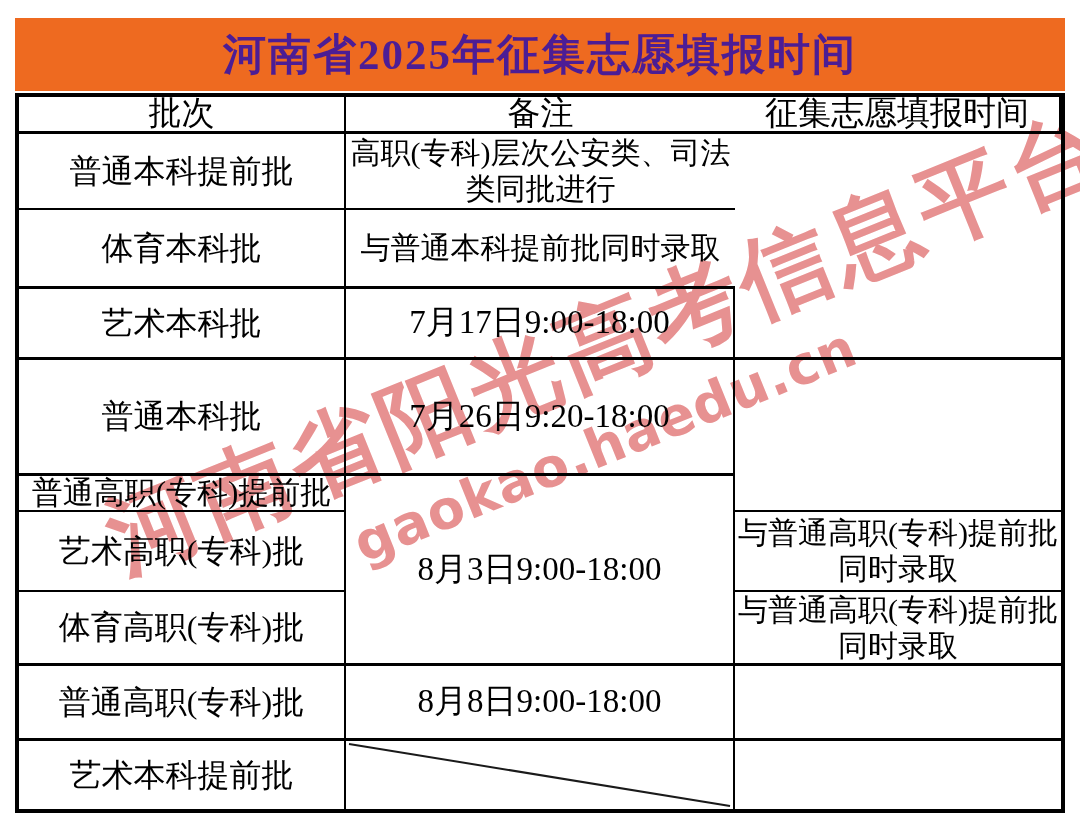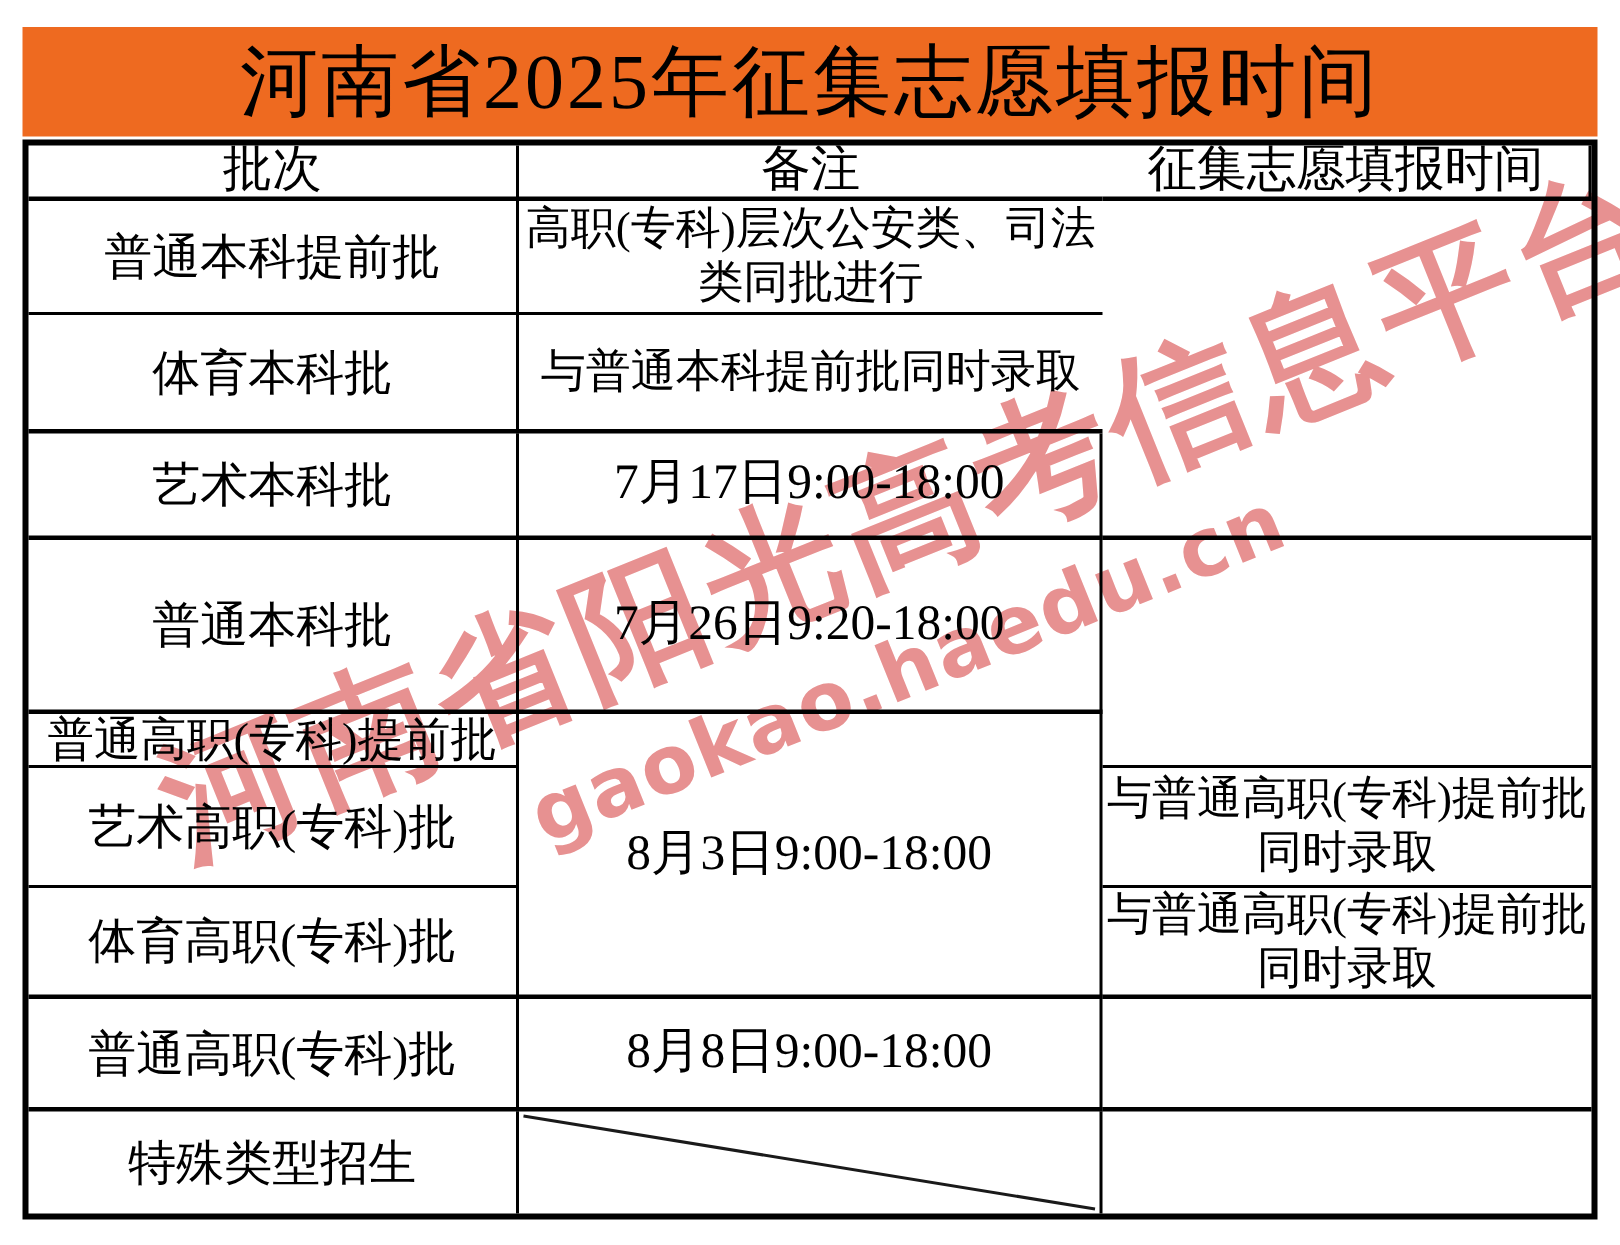--- a/index.html
+++ b/index.html
@@ -6,21 +6,21 @@
   body{
     width:1080px;height:830px;position:relative;background:#ffffff;overflow:hidden;
     font-family:"Liberation Serif","DejaVu Serif",serif;color:#000;
   }
   
   .banner{
     position:absolute;left:15px;top:18px;width:1050px;height:73px;
     background:#ee6a20;display:flex;align-items:center;justify-content:center;
   }
   .banner h1{
-    margin:0;color:#000000;font-size:52px;font-weight:400;letter-spacing:2px;
+    margin:0;color:#4c1d95;font-size:43px;font-weight:700;letter-spacing:2px;
     font-family:"Liberation Serif","DejaVu Serif",serif;
   }
   
   .sched{
     position:absolute;left:15px;top:93px;width:1050px;height:720px;
     box-sizing:border-box;border:4px solid #000;background:#fff;
     display:grid;
     grid-template-columns:327px 389px auto;
     grid-template-rows:37px 76px 79px 71px 116px 36px 80px 74px 75px auto;
   }
@@ -69,21 +69,21 @@
   <div class="cell head">征集志愿填报时间</div>
 
   <div class="cell" style="grid-column:1;grid-row:2">普通本科提前批</div>
   <div class="cell bb3" style="grid-column:1;grid-row:3">体育本科批</div>
   <div class="cell bb3" style="grid-column:1;grid-row:4">艺术本科批</div>
   <div class="cell bb3" style="grid-column:1;grid-row:5">普通本科批</div>
   <div class="cell tight" style="grid-column:1;grid-row:6">普通高职(专科)提前批</div>
   <div class="cell" style="grid-column:1;grid-row:7">艺术高职(专科)批</div>
   <div class="cell bb3" style="grid-column:1;grid-row:8">体育高职(专科)批</div>
   <div class="cell bb3" style="grid-column:1;grid-row:9">普通高职(专科)批</div>
-  <div class="cell last" style="grid-column:1;grid-row:10">特殊类型招生</div>
+  <div class="cell last" style="grid-column:1;grid-row:10">艺术本科提前批</div>
 
   <div class="cell time t2 bb3">7月17日9:00-18:00</div>
   <div class="cell time t3 bb3">7月26日9:20-18:00</div>
   <div class="cell time t4 bb3">8月3日9:00-18:00</div>
   <div class="cell time t5 bb3">8月8日9:00-18:00</div>
   <div class="cell t6 last">
     <svg class="diag-svg" viewBox="0 0 389 68" preserveAspectRatio="none">
       <line x1="3" y1="3" x2="386" y2="65" stroke="#1a1a1a" stroke-width="2"></line>
     </svg>
   </div>

